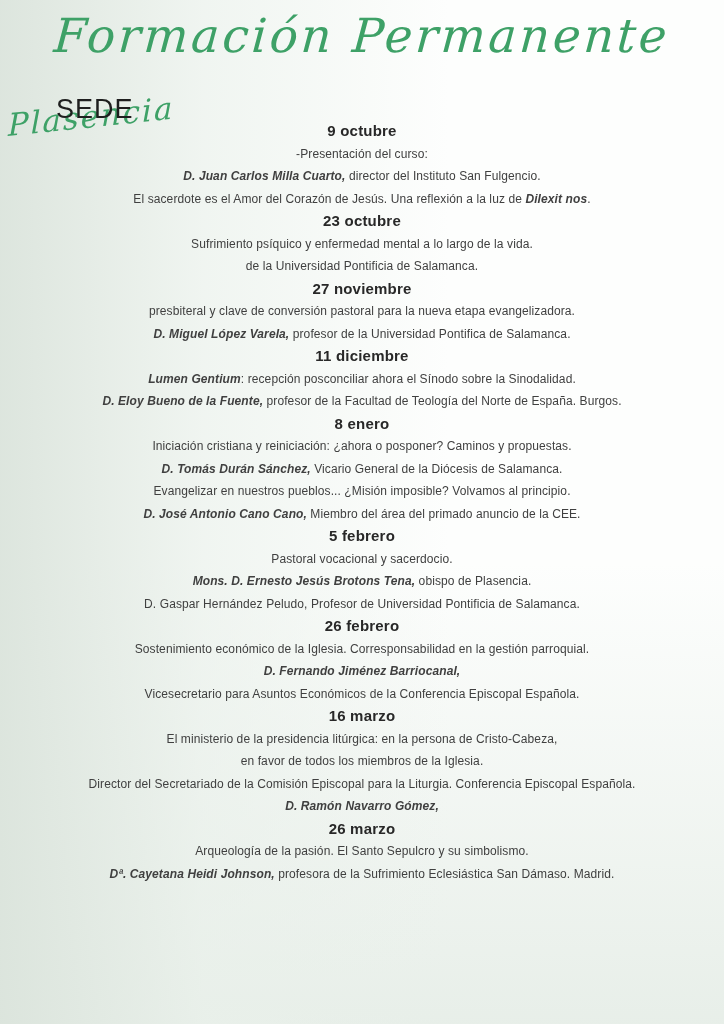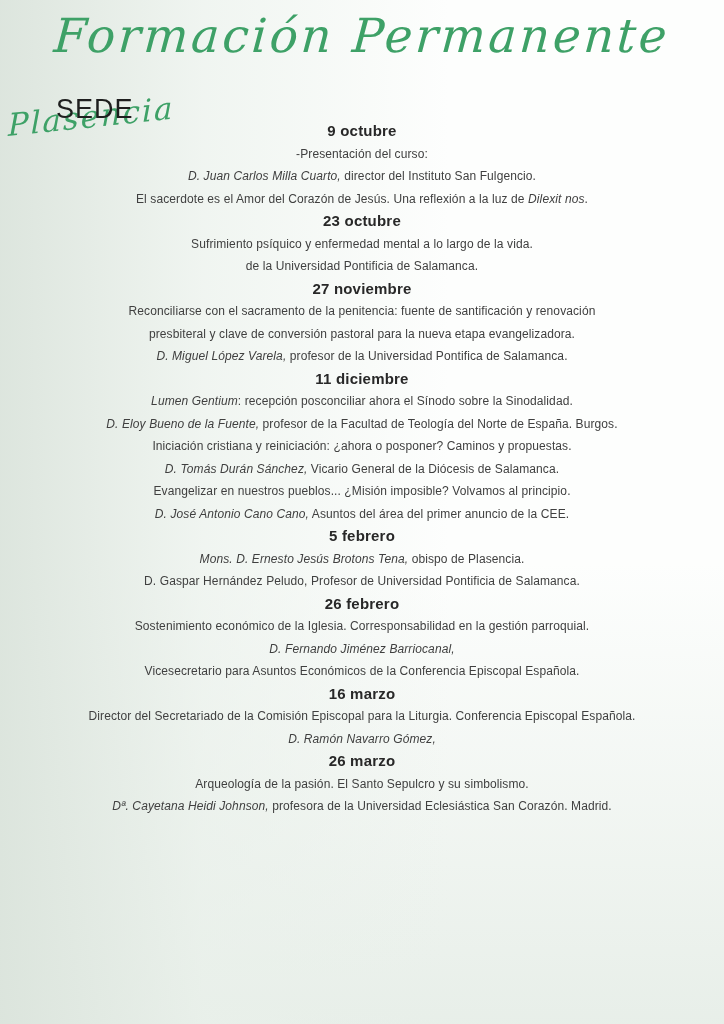--- a/index.html
+++ b/index.html
@@ -68,57 +68,60 @@
     color:var(--date-color);
     line-height:22.5px;
     letter-spacing:0.2px;
   }
   .line{
     font-size:12px;
     color:var(--body-color);
     line-height:22.5px;
     letter-spacing:0.1px;
   }
-  .line em{font-style:italic;}
+  .line em{font-style:italic;font-weight:bold;}
 </style>
 </head>
 <body>
 
 <div class="page">
   <h1 class="title">Formación Permanente</h1>
   <div class="sede">
     <span class="sede-place">Plasencia</span>
     <span class="sede-label">SEDE</span>
   </div>
   <div class="schedule" id="schedule">
       <div class="date">9 octubre</div>
       <div class="line"><span>-Presentación del curso:</span></div>
       <div class="line"><em>D. Juan Carlos Milla Cuarto,</em><span> director del Instituto San Fulgencio.</span></div>
       <div class="line"><span>El sacerdote es el Amor del Corazón de Jesús. Una reflexión a la luz de </span><em>Dilexit nos</em><span>.</span></div>
       <div class="date">23 octubre</div>
       <div class="line"><span>Sufrimiento psíquico y enfermedad mental a lo largo de la vida.</span></div>
       <div class="line"><span>de la Universidad Pontificia de Salamanca.</span></div>
       <div class="date">27 noviembre</div>
-      <div class="line"><span>Reconciliarse con el sacramento de la penitencia: fuente de santificación y renovación</span></div>
       <div class="line"><span>presbiteral y clave de conversión pastoral para la nueva etapa evangelizadora.</span></div>
       <div class="line"><em>D. Miguel López Varela,</em><span> profesor de la Universidad Pontifica de Salamanca.</span></div>
       <div class="date">11 diciembre</div>
       <div class="line"><em>Lumen Gentium</em><span>: recepción posconciliar ahora el Sínodo sobre la Sinodalidad.</span></div>
       <div class="line"><em>D. Eloy Bueno de la Fuente,</em><span> profesor de la Facultad de Teología del Norte de España. Burgos.</span></div>
+      <div class="date">8 enero</div>
       <div class="line"><span>Iniciación cristiana y reiniciación: ¿ahora o posponer? Caminos y propuestas.</span></div>
       <div class="line"><em>D. Tomás Durán Sánchez,</em><span> Vicario General de la Diócesis de Salamanca.</span></div>
       <div class="line"><span>Evangelizar en nuestros pueblos... ¿Misión imposible? Volvamos al principio.</span></div>
-      <div class="line"><em>D. José Antonio Cano Cano,</em><span> Asuntos del área del primer anuncio de la CEE.</span></div>
+      <div class="line"><em>D. José Antonio Cano Cano,</em><span> Miembro del área del primado anuncio de la CEE.</span></div>
       <div class="date">5 febrero</div>
+      <div class="line"><span>Pastoral vocacional y sacerdocio.</span></div>
       <div class="line"><em>Mons. D. Ernesto Jesús Brotons Tena,</em><span> obispo de Plasencia.</span></div>
       <div class="line"><span>D. Gaspar Hernández Peludo, Profesor de Universidad Pontificia de Salamanca.</span></div>
       <div class="date">26 febrero</div>
       <div class="line"><span>Sostenimiento económico de la Iglesia. Corresponsabilidad en la gestión parroquial.</span></div>
       <div class="line"><em>D. Fernando Jiménez Barriocanal,</em></div>
       <div class="line"><span>Vicesecretario para Asuntos Económicos de la Conferencia Episcopal Española.</span></div>
       <div class="date">16 marzo</div>
+      <div class="line"><span>El ministerio de la presidencia litúrgica: en la persona de Cristo-Cabeza,</span></div>
+      <div class="line"><span>en favor de todos los miembros de la Iglesia.</span></div>
       <div class="line"><span>Director del Secretariado de la Comisión Episcopal para la Liturgia. Conferencia Episcopal Española.</span></div>
       <div class="line"><em>D. Ramón Navarro Gómez,</em></div>
       <div class="date">26 marzo</div>
       <div class="line"><span>Arqueología de la pasión. El Santo Sepulcro y su simbolismo.</span></div>
-      <div class="line"><em>Dª. Cayetana Heidi Johnson,</em><span> profesora de la Universidad Eclesiástica San Corazón. Madrid.</span></div>
+      <div class="line"><em>Dª. Cayetana Heidi Johnson,</em><span> profesora de la Sufrimiento Eclesiástica San Dámaso. Madrid.</span></div>
     </div>
 </div>
 
 </body></html>

